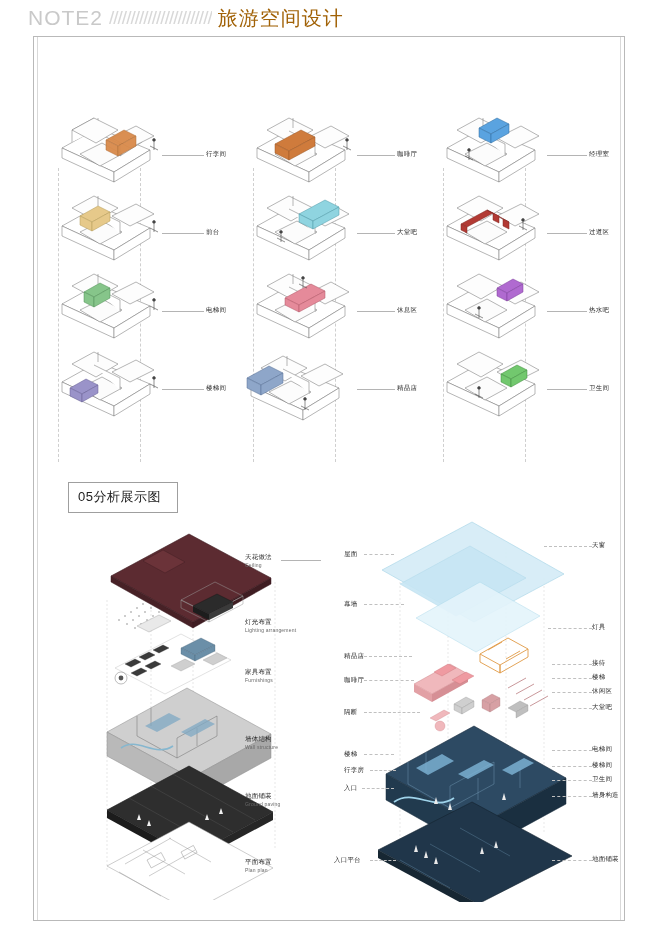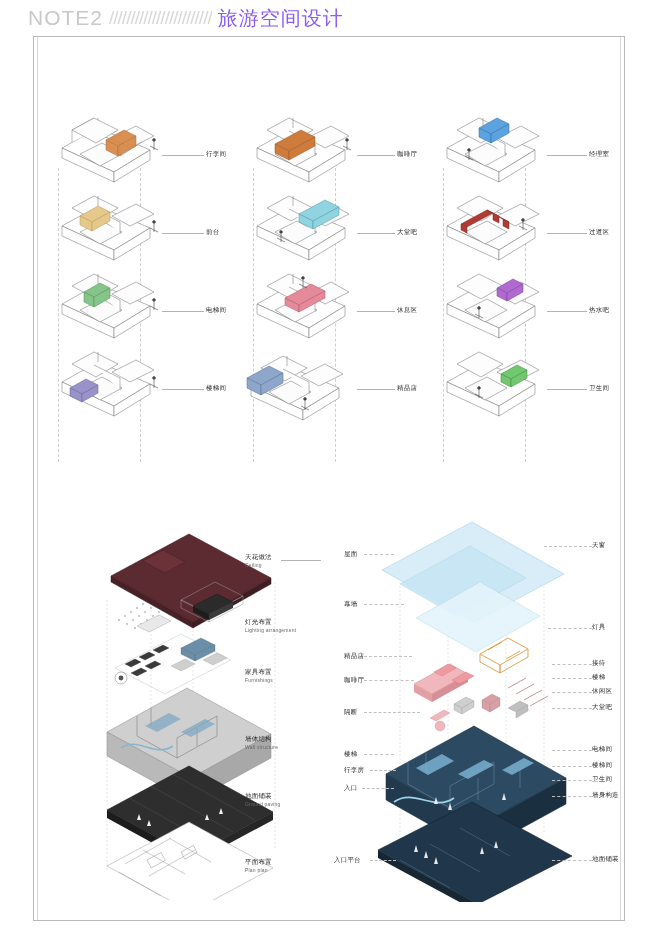--- a/index.html
+++ b/index.html
@@ -41,21 +41,21 @@
   .hdr-slashes {
     font-size: 19px;
     color: #d8d8d8;
     letter-spacing: -1px;
     margin: 0 6px;
     white-space: nowrap;
     overflow: hidden;
   }
   .hdr-title {
     font-size: 20px;
-    color: #8b5cf6;
+    color: #a16207;
     letter-spacing: 1px;
   }
 
   
   .sheet {
     position: absolute;
     left: 33px;
     top: 36px;
     width: 592px;
     height: 885px;
@@ -477,20 +477,21 @@
           <path d="M44 54 l0 -8"></path>
             <circle cx="44" cy="44" r="1.4" fill="#444"></circle>
           <path d="M40 50 l8 4"></path>
         </g>
       </svg>
     </div>
     <div class="leader" style="left:122px; top:279px; width:40px;"></div>
     <div class="lbl cn" style="left:164px; top:274px;">卫生间</div>
   </div>
 
+  <div class="sec-title" style="left:68px; top:482px; width:110px;">05分析展示图</div>
 
   <div class="explode" style="left:85px; top:520px; width:215px; height:380px;">
     <svg width="215" height="380" viewBox="0 0 215 380">
 
       <g stroke="#cfcfcf" stroke-width="0.5" stroke-dasharray="2,2">
         <path d="M22 80 L22 352"></path>
         <path d="M108 30 L108 366"></path>
         <path d="M190 62 L190 330"></path>
         <path d="M66 58 L66 360"></path>
       </g>

